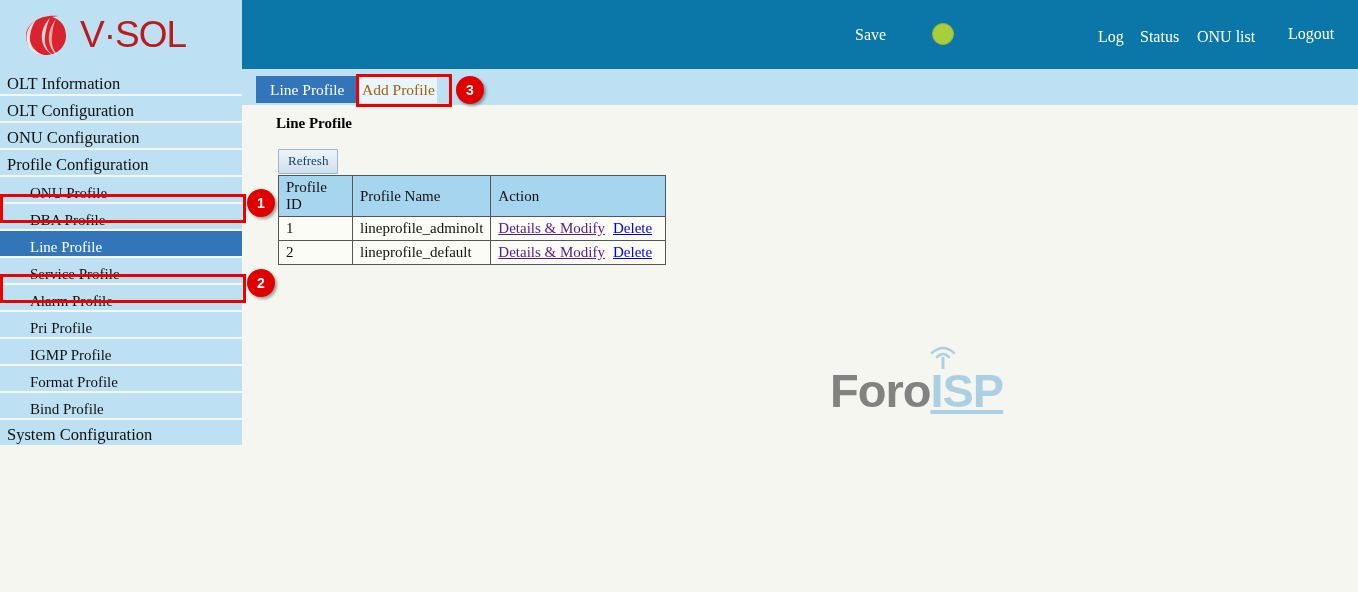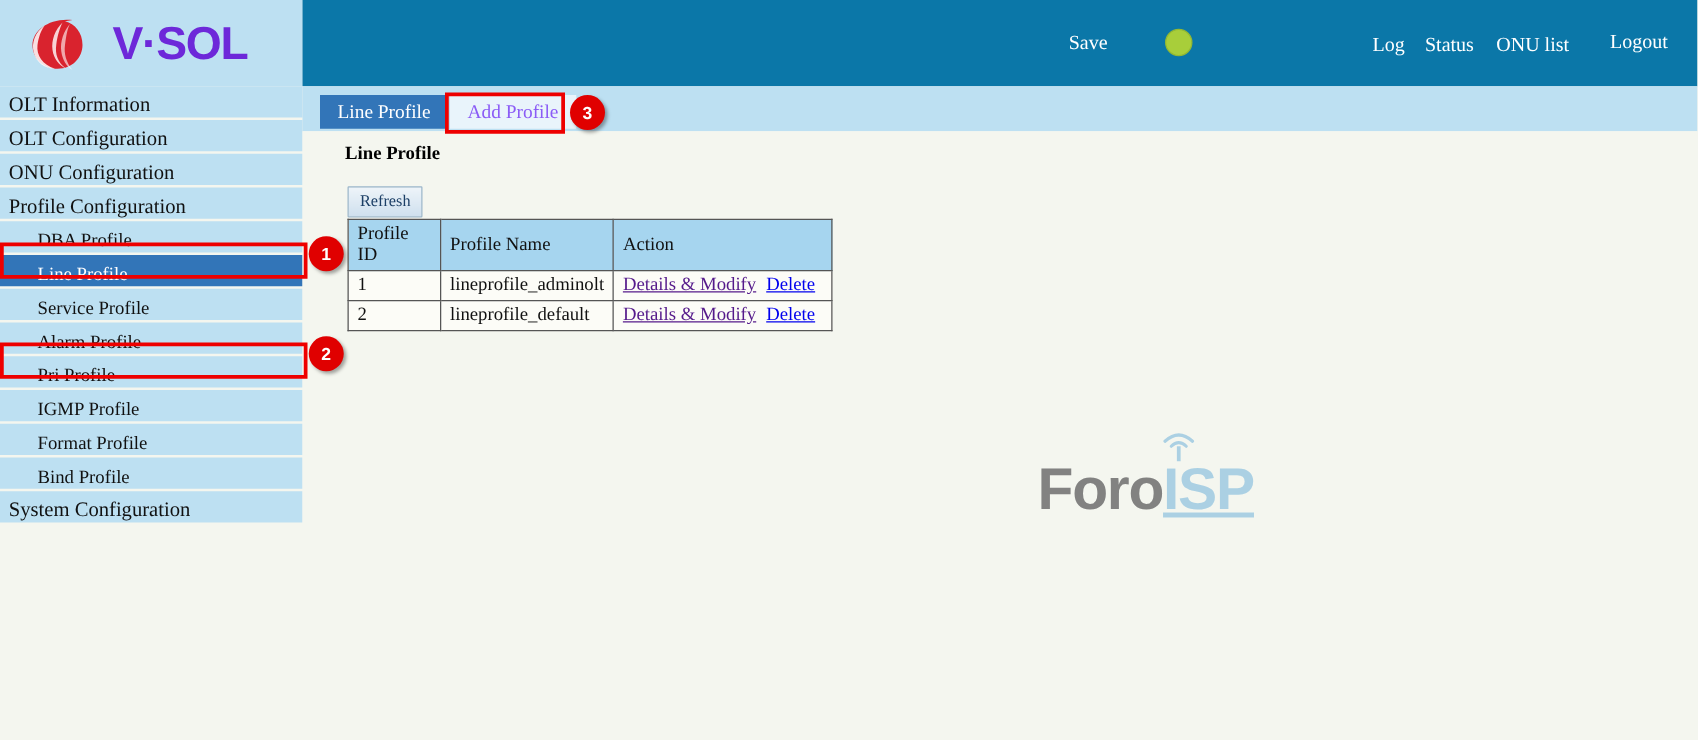--- a/index.html
+++ b/index.html
@@ -15,24 +15,24 @@
 
   
   .header { position: absolute; left: 0; top: 0; width: 1358px; height: 69px; }
   .logo-cell {
     position: absolute; left: 0; top: 0; width: 242px; height: 69px;
     background: #bde0f2;
     display: flex; align-items: center;
   }
   .logo-mark { position: relative; width: 52px; height: 46px; margin-left: 20px; }
   .logo-text {
-    margin-left: 18px;
+    margin-left: 8px;
     font-family: "Liberation Sans", sans-serif;
-    font-weight: bold; font-size: 37px; letter-spacing: -1px;
-    color: #6d28d9;
+    font-weight: normal; font-size: 37px; letter-spacing: -1px;
+    color: #b91c1c;
   }
   .header-bar {
     position: absolute; left: 242px; top: 0; right: 0; height: 69px;
     background: #0b77a8;
     text-decoration: underline;
   }
   .hdr-link {
     position: absolute; color: #ffffff; font-size: 16px;
     white-space: nowrap; text-decoration: none;
   }
@@ -56,21 +56,21 @@
   .tabstrip {
     position: absolute; left: 242px; top: 69px; right: 0; height: 36px;
     background: #bde0f2;
   }
   .tab {
     position: absolute; top: 7px; height: 27px;
     display: flex; align-items: center; justify-content: center;
     font-size: 15.5px; cursor: default; white-space: nowrap;
   }
   .tab.active { background: #3275b8; color: #ffffff; left: 14px; padding: 0 14px; }
-  .tab.inactive { background: #e9f4fb; color: #8b5cf6; left: 118px; padding: 0 14px; }
+  .tab.inactive { background: #e9f4fb; color: #a16207; left: 118px; padding: 0 2px; }
 
   
   .content { position: absolute; left: 242px; top: 105px; right: 0; bottom: 0; background: #f4f6ef; }
   .page-title {
     position: absolute; left: 34px; top: 10px;
     font-weight: bold; font-size: 15px; color: #000;
   }
   .refresh-btn {
     position: absolute; left: 36px; top: 44px;
     padding: 3px 9px 4px 9px;
@@ -150,20 +150,23 @@
       <span>OLT Information</span>
     </div>
     <div class="nav-item top">
       <span>OLT Configuration</span>
     </div>
     <div class="nav-item top">
       <span>ONU Configuration</span>
     </div>
     <div class="nav-item top">
       <span>Profile Configuration</span>
+    </div>
+    <div class="nav-item sub">
+      <span>ONU Profile</span>
     </div>
     <div class="nav-item sub">
       <span>DBA Profile</span>
     </div>
     <div class="nav-item sub selected">
       <span>Line Profile</span>
     </div>
     <div class="nav-item sub">
       <span>Service Profile</span>
     </div>

